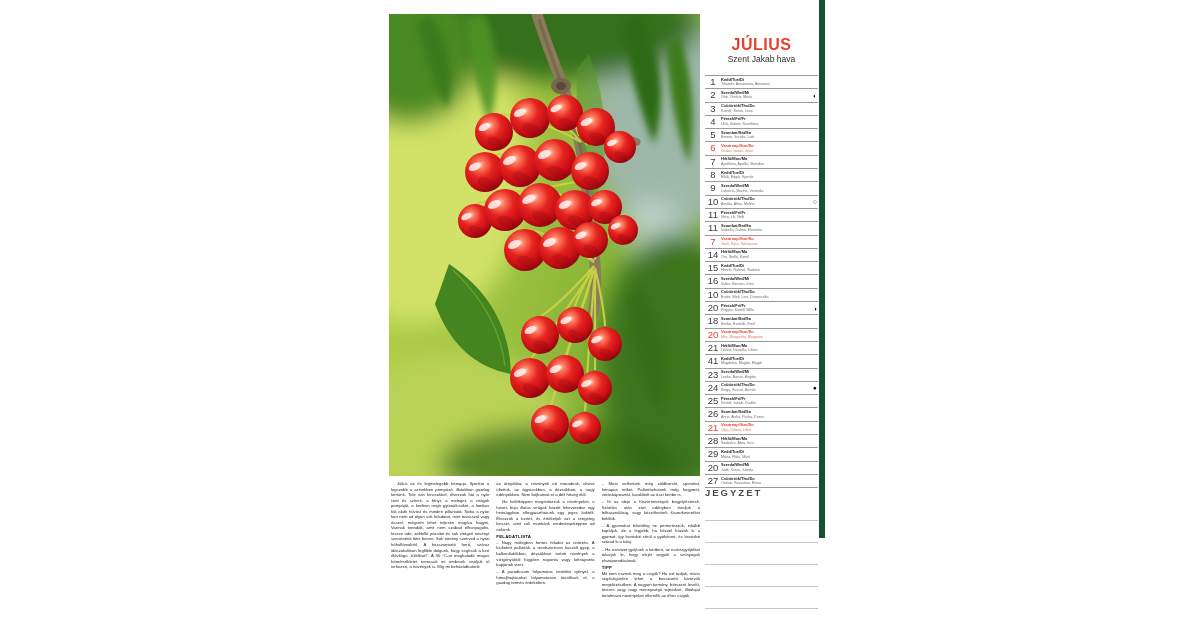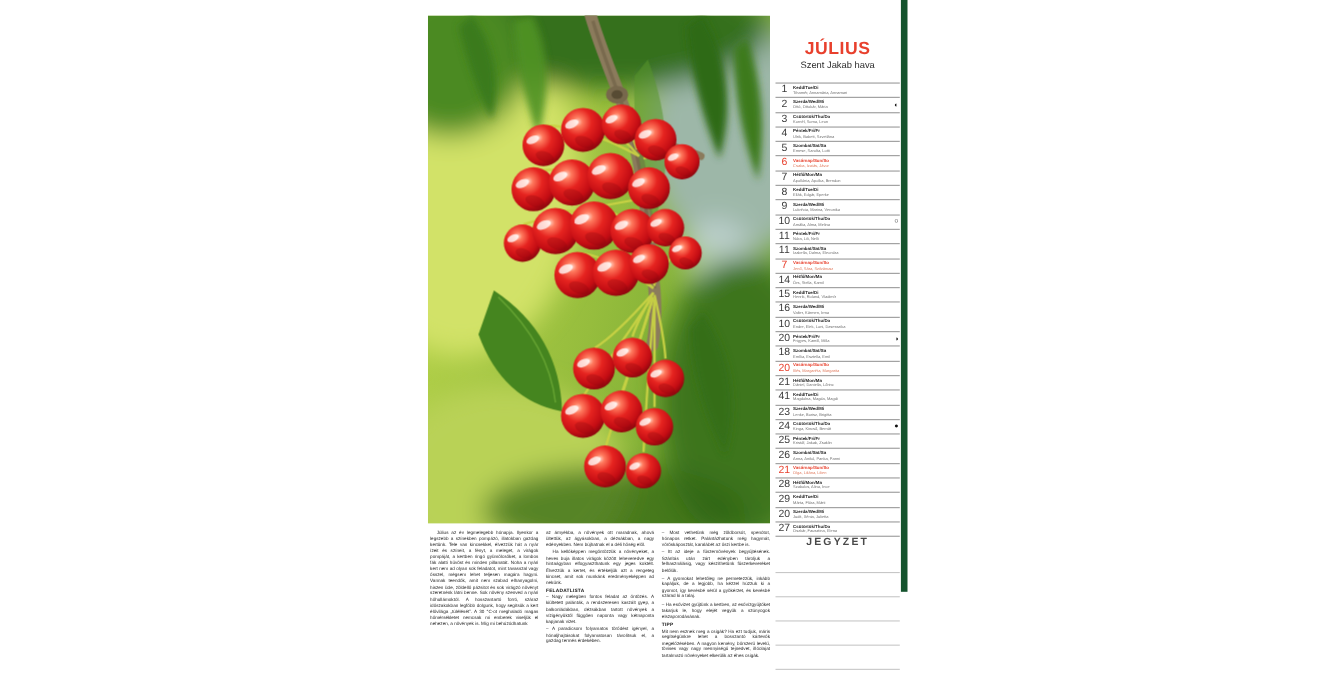--- a/index.html
+++ b/index.html
@@ -23,21 +23,21 @@
   .day-row{position:relative;display:flex;height:12.3px;border-top:1px solid #9a9a9a;overflow:hidden;}
   .day-num{width:16px;flex:0 0 16px;font-size:9.5px;line-height:12px;text-align:center;color:#3a3a3a;}
   .day-info{flex:1;padding-top:1.6px;min-width:0;}
   .day-dow{display:block;font-size:4px;font-weight:bold;color:#222;line-height:4.6px;white-space:nowrap;}
   .day-names{display:block;font-size:3.6px;color:#6e6e6e;line-height:4.2px;white-space:nowrap;}
   .day-row.sunday .day-num,.day-row.sunday .day-dow{color:var(--red);}
   .day-row.sunday .day-names{color:#e0795c;}
   .day-moon{position:absolute;right:1px;top:2.5px;font-size:6.5px;line-height:7px;color:#111;}
   
   .notes{position:absolute;left:322px;top:487px;width:113px;}
-  .notes-label{margin:0;text-align:center;font-size:9.5px;font-weight:bold;letter-spacing:2px;color:#4a4a4a;line-height:12px;}
+  .notes-label{margin:0;font-size:9.5px;font-weight:bold;letter-spacing:2px;color:#4a4a4a;line-height:12px;}
   .note-line{height:21px;border-bottom:1px solid #c7c7c7;}
   
   .article{position:absolute;left:8px;top:481px;width:309px;display:flex;gap:7px;}
   .article .col{flex:1;min-width:0;}
   .article p{margin:0 0 1.5px;font-size:4.2px;line-height:1.32;text-align:justify;color:#1f1f1f;}
   .article p.ind{text-indent:6px;}
   .article h4{margin:1px 0 0.5px;font-size:4.4px;line-height:1.25;color:#111;letter-spacing:.2px;}
 </style>
 </head>
 <body>

